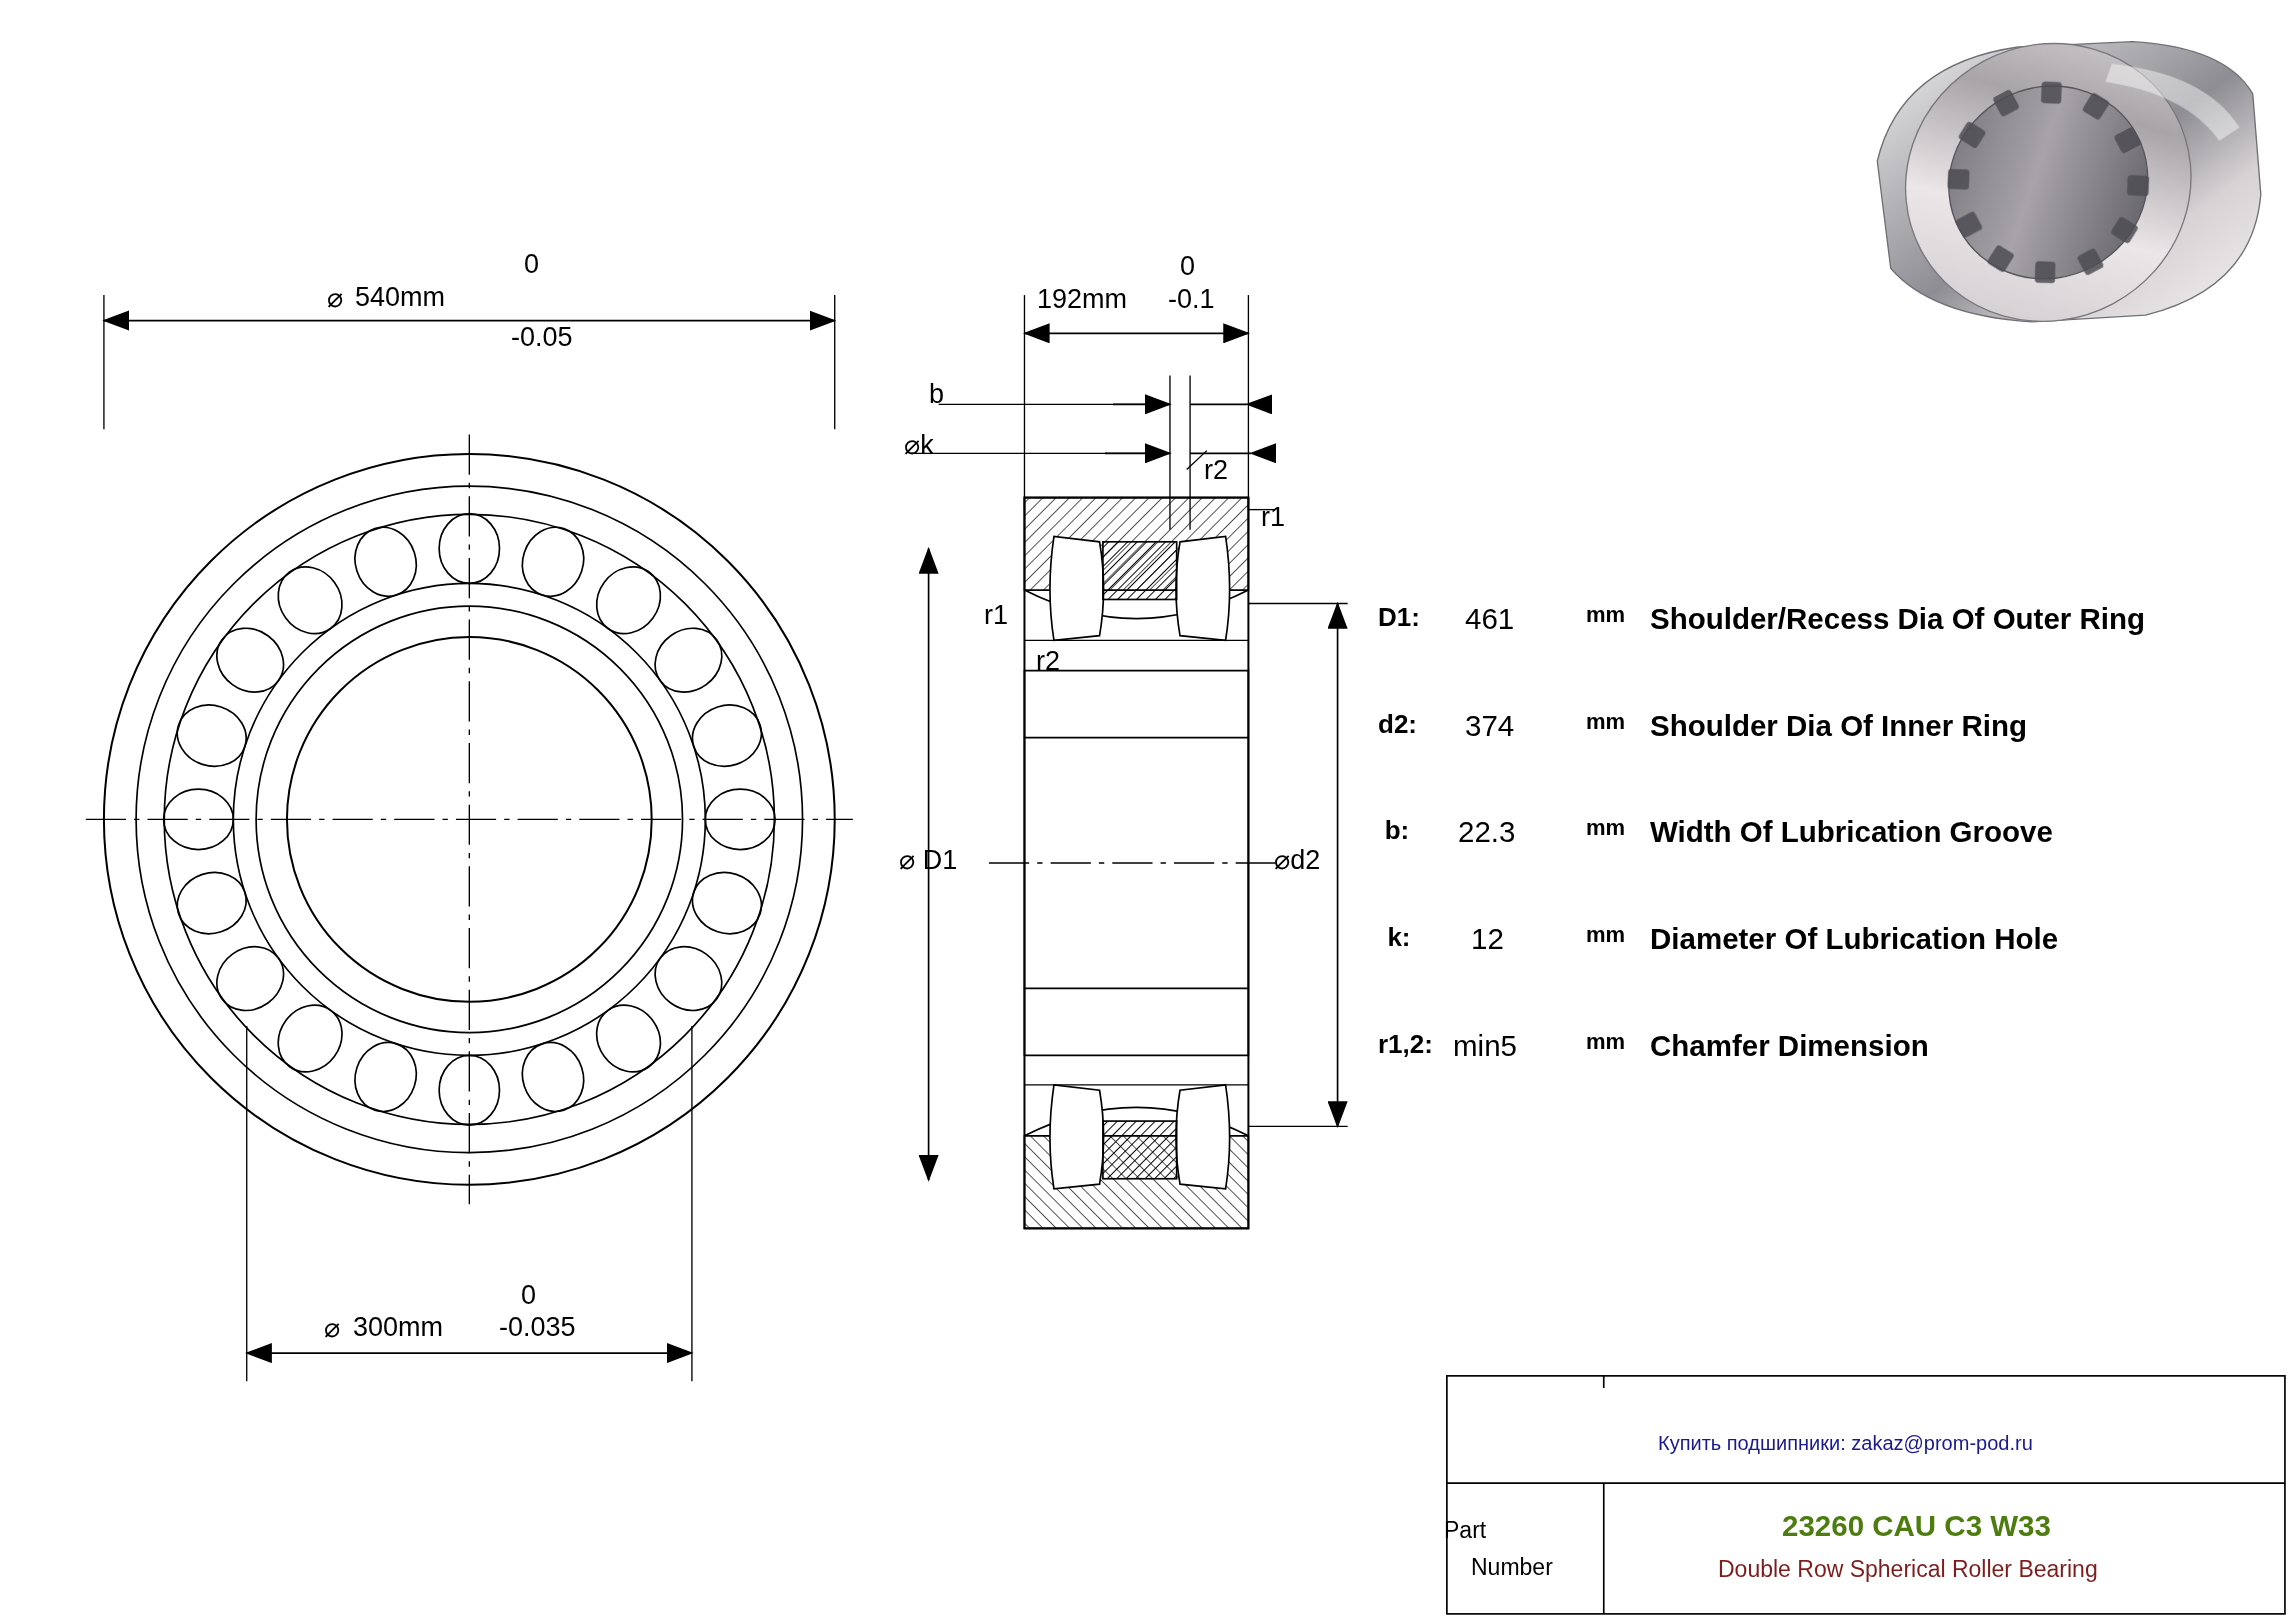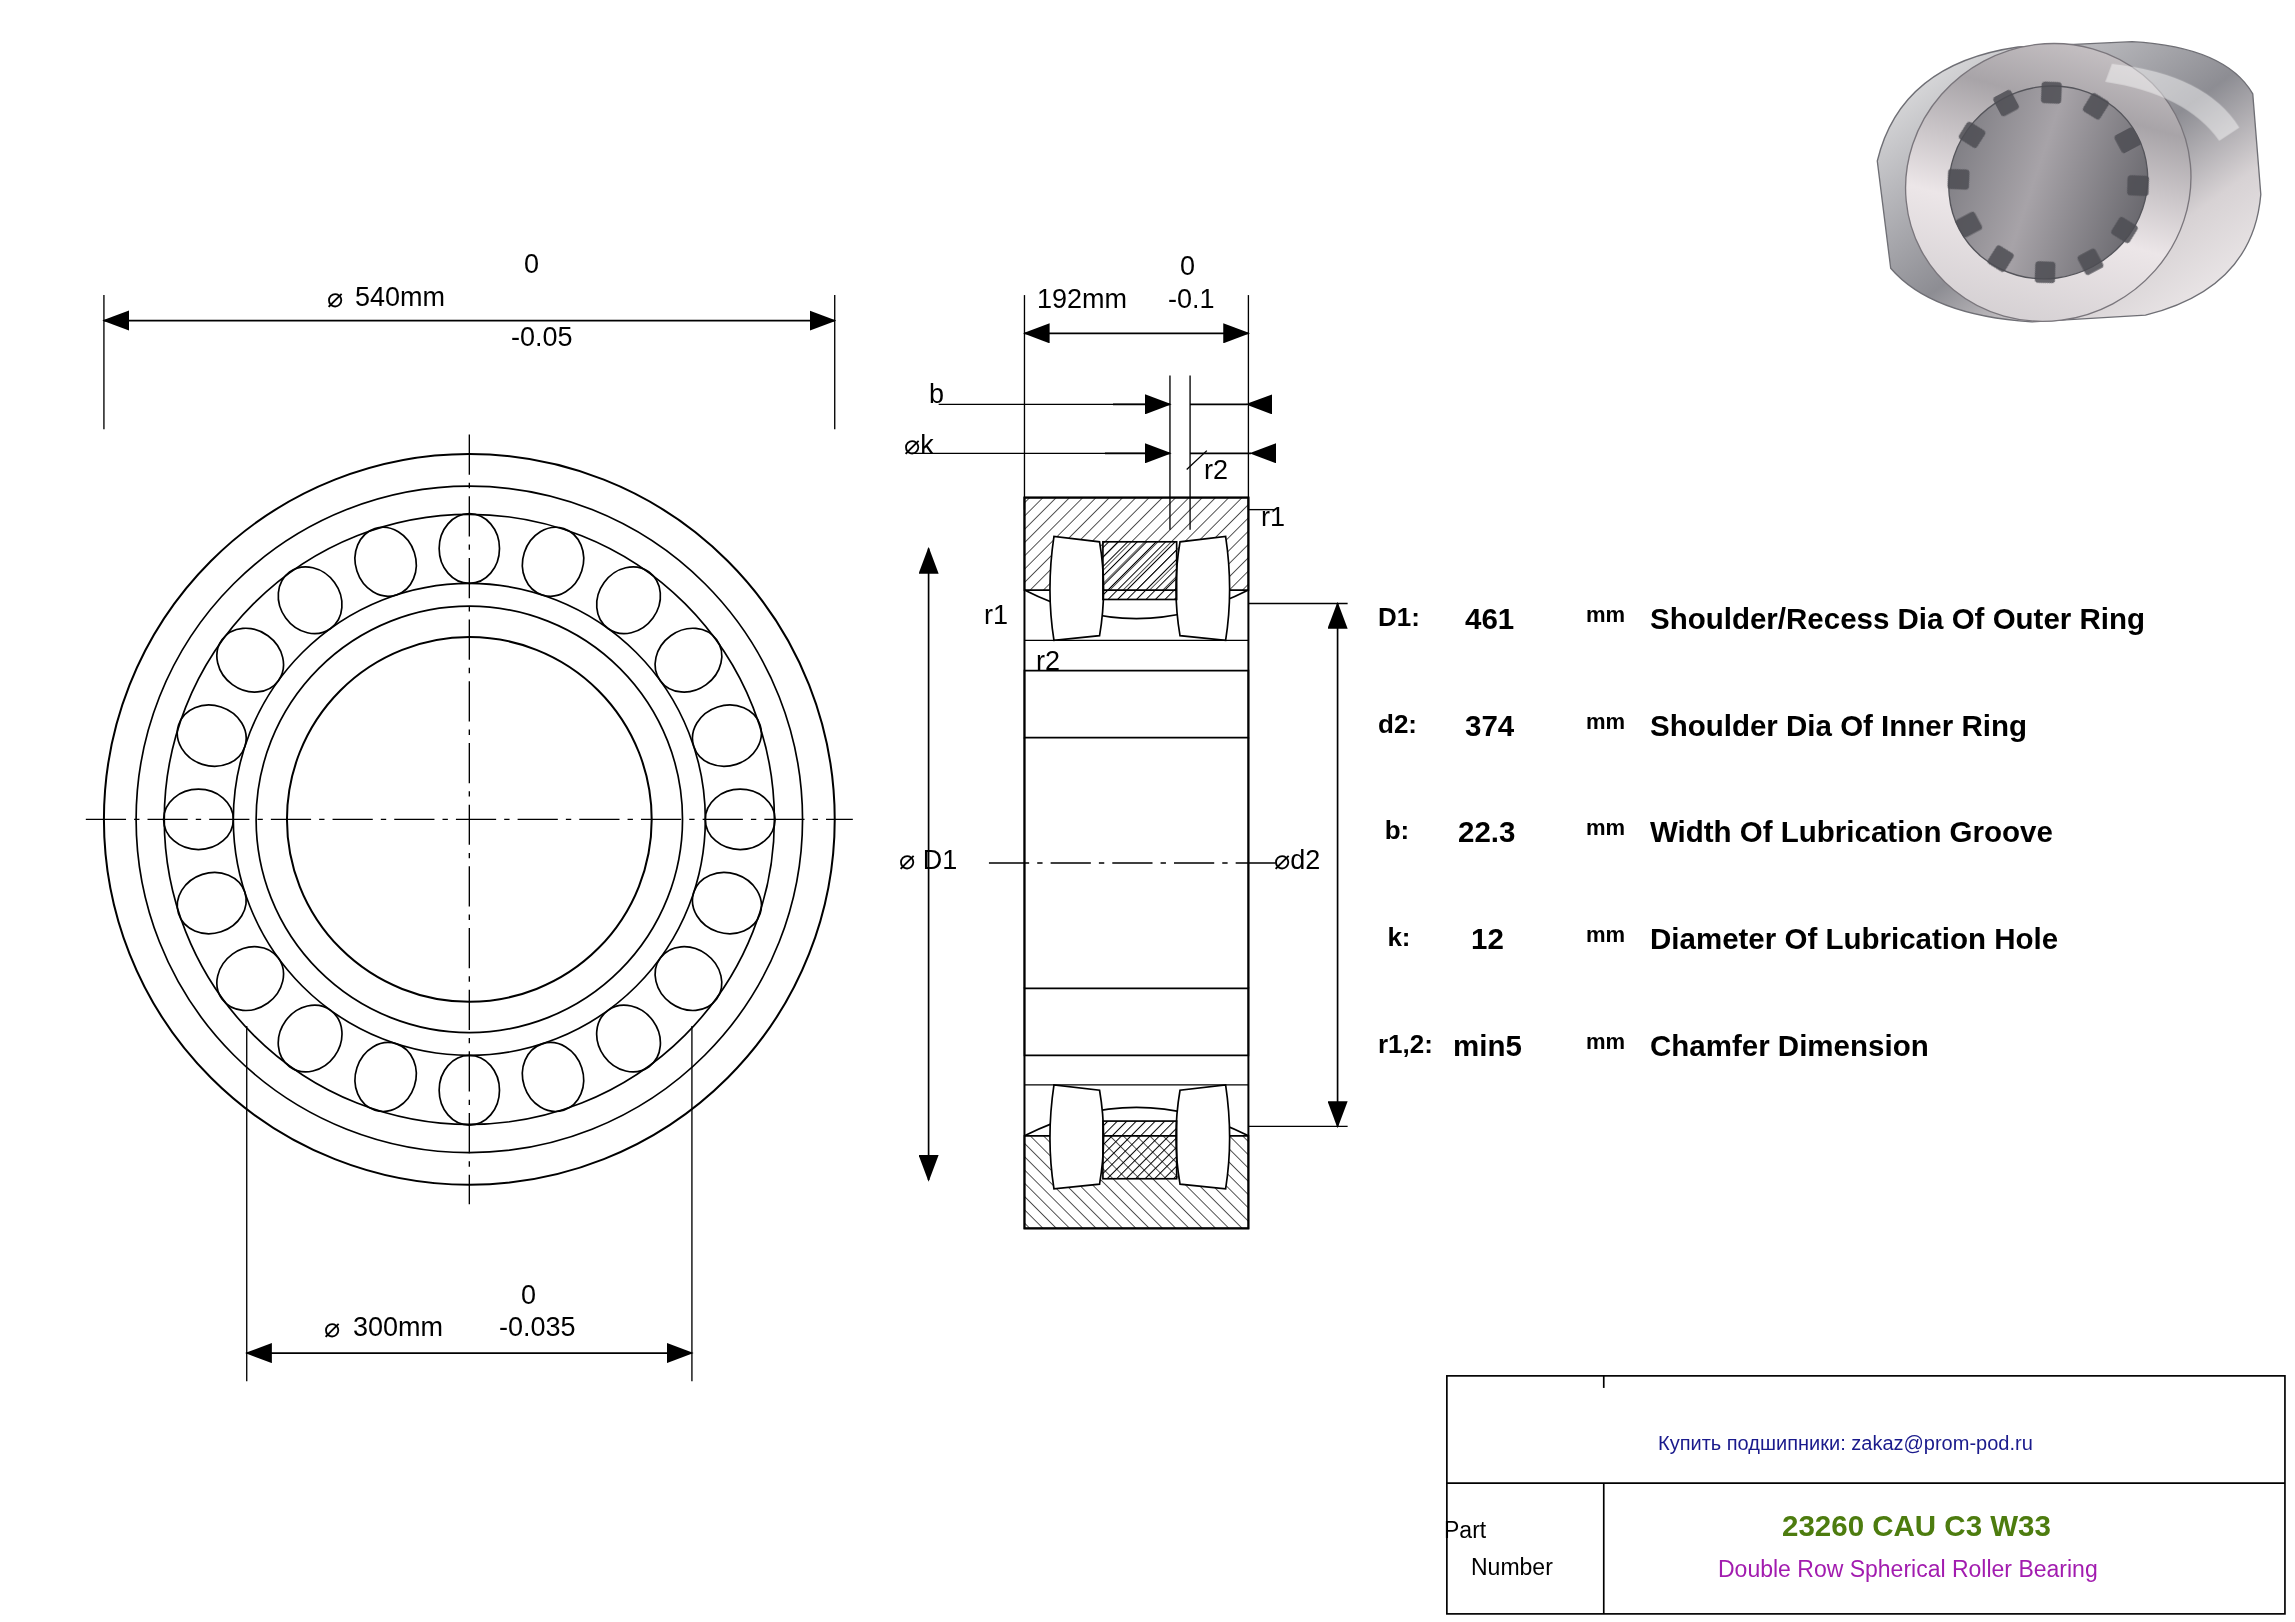--- a/index.html
+++ b/index.html
@@ -35,21 +35,21 @@
   }
   .dim {
     font-size: 27px;
   }
   .spec-label {
     font-size: 26px;
     font-weight: bold;
   }
   .spec-val {
     font-size: 29.5px;
-    font-weight: bold;
+    font-weight: normal;
   }
   .spec-unit {
     font-size: 22px;
     font-weight: bold;
   }
   .spec-desc {
     font-size: 29.5px;
     font-weight: bold;
   }
   .tb-email {
@@ -60,21 +60,21 @@
     font-size: 23px;
     font-weight: normal;
   }
   .tb-title {
     font-size: 29.5px;
     font-weight: bold;
     color: #4d7c0f;
   }
   .tb-sub {
     font-size: 23px;
-    color: #a21caf;
+    color: #7f1d1d;
   }
 </style>
 </head>
 <body>
 
 <div class="stage">
 
   <svg class="drawing" viewBox="0 0 3423 2419">
     <defs>
       <marker id="arrEnd" markerWidth="16" markerHeight="12" refX="15" refY="6" orient="auto">

